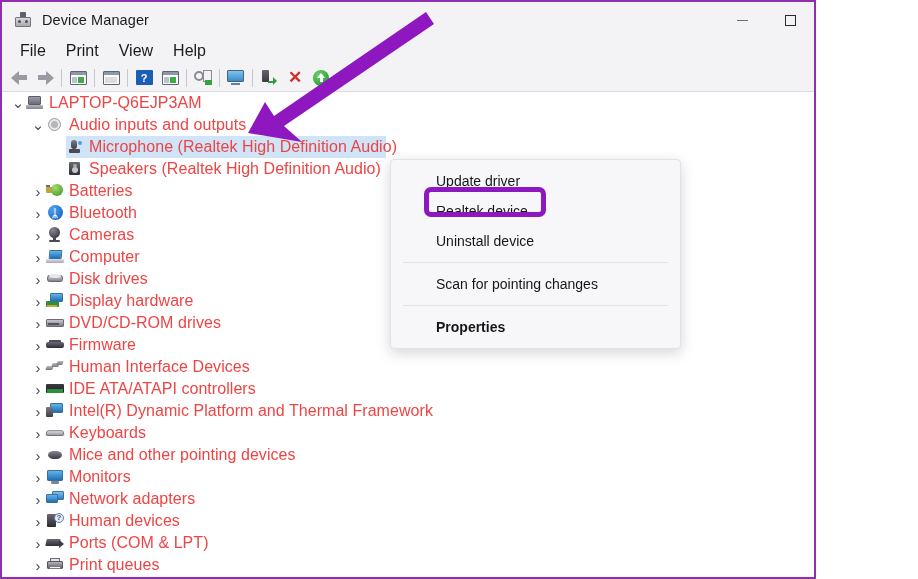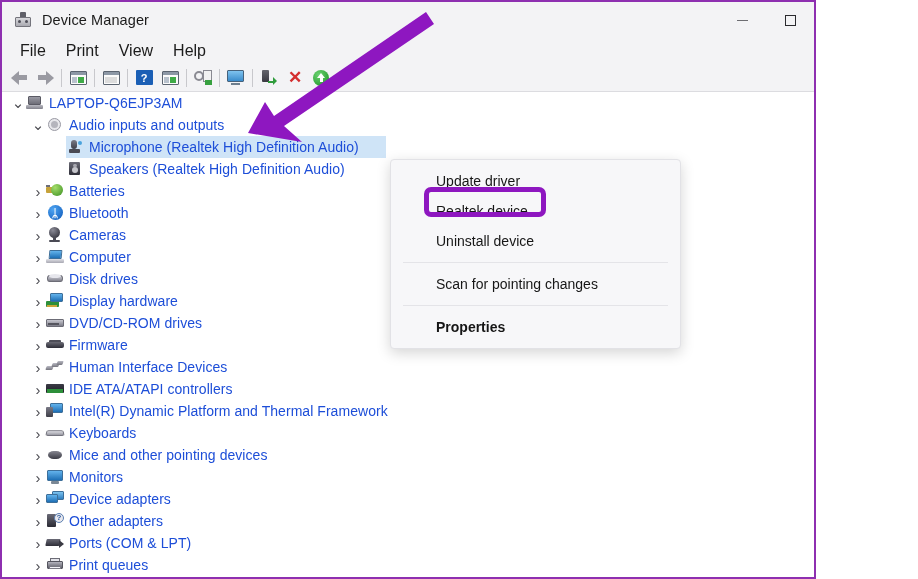--- a/index.html
+++ b/index.html
@@ -294,22 +294,22 @@
     flex: none;
   }
   .row .spacer { flex: none; }
   .row .ico {
     width: 18px; height: 16px;
     flex: none;
     margin-right: 5px;
     position: relative;
   }
   .row .lbl {
-    font-size: 14px;
-    color: #1d4ed8;
+    font-size: 16px;
+    color: #ef4444;
     letter-spacing: 0.05px;
   }
   .row.selected .selbg {
     position: absolute;
     left: 0; top: 0;
     height: 22px;
     background: #cfe4f7;
     z-index: 0;
   }
   .row.selected .ico, .row.selected .lbl, .row.selected .chev { position: relative; z-index: 1; }
@@ -940,30 +940,30 @@
         </div>
         <div class="lbl">Monitors</div>
       </div>
       <div class="row">
         <div class="spacer" style="width: 28px;"></div>
         <div class="chev" style="font-size: 15px;">›</div>
         <div class="ico ic-net">
           <div class="s2"></div>
           <div class="s1"></div>
         </div>
-        <div class="lbl">Device adapters</div>
+        <div class="lbl">Network adapters</div>
       </div>
       <div class="row">
         <div class="spacer" style="width: 28px;"></div>
         <div class="chev" style="font-size: 15px;">›</div>
         <div class="ico ic-other">
           <div class="blk"></div>
           <div class="q">?</div>
         </div>
-        <div class="lbl">Other adapters</div>
+        <div class="lbl">Human devices</div>
       </div>
       <div class="row">
         <div class="spacer" style="width: 28px;"></div>
         <div class="chev" style="font-size: 15px;">›</div>
         <div class="ico ic-port">
           <div class="body"></div>
           <div class="tip"></div>
         </div>
         <div class="lbl">Ports (COM &amp; LPT)</div>
       </div>

